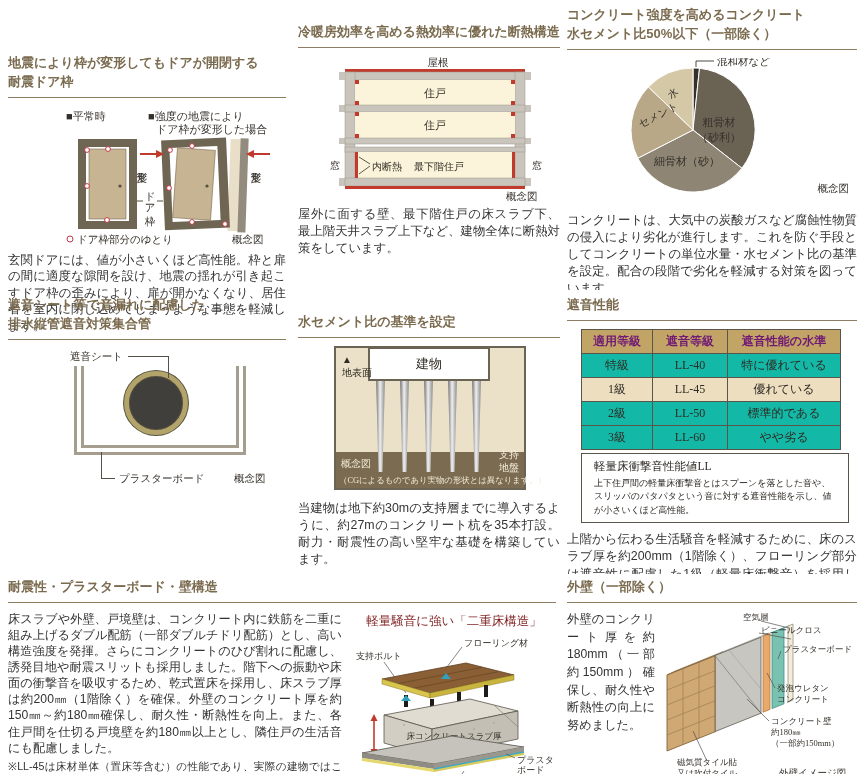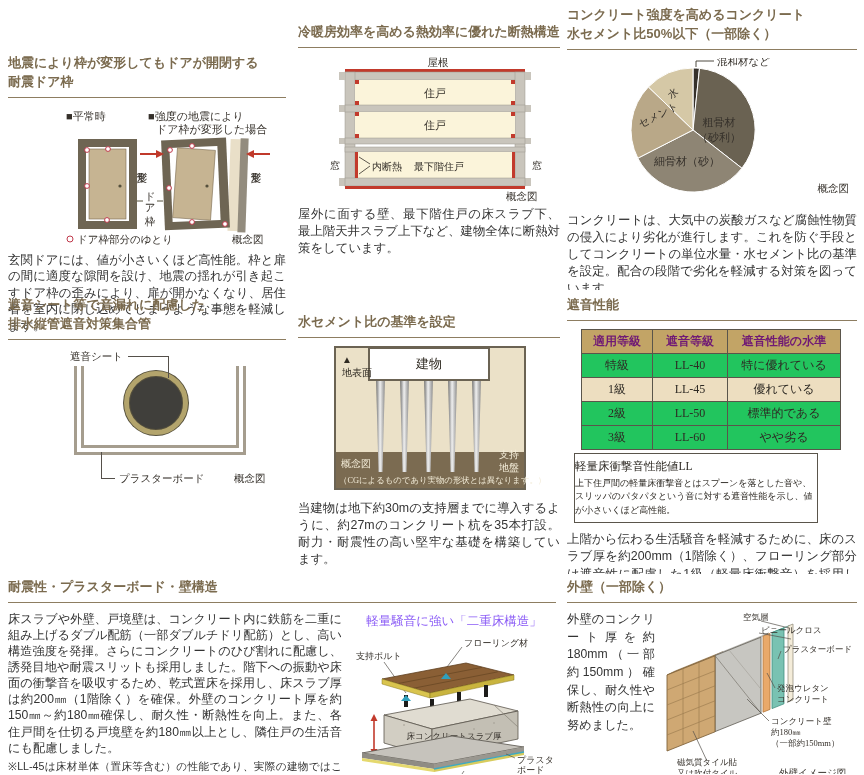--- a/index.html
+++ b/index.html
@@ -44,34 +44,34 @@
     clip-path:polygon(0 0,100% 0,72% 100%,28% 100%);}
   .pl-label{position:absolute;font-size:10px;line-height:1.25;color:#2f2a22;white-space:pre-line;}
   .pl-white{color:#f4edd9;}
   .cg-note{position:absolute;left:3px;bottom:2px;font-size:8.4px;color:#f1ead6;white-space:nowrap;}
 
   
   .stable{border-collapse:collapse;margin-left:14px;font-family:"Liberation Serif",serif;
     font-size:12px;color:#2e2a24;}
   .stable th,.stable td{border:1px solid #5a554b;text-align:center;padding:3px 4px;}
   .stable th{background:#c2a466;color:#701a75;font-weight:bold;}
-  .stable td{background:#22c55e;}
+  .stable td{background:#14b8a6;}
   .stable tr.hl td{background:#eddec0;}
   .c1{width:62px}.c2{width:66px}.c3{width:104px}
-  .tfoot{border:1px solid #5a554b;margin-left:7px;margin-top:3px;padding:5px 0;width:242px;
+  .tfoot{border:1px solid #5a554b;margin-left:14px;margin-top:3px;padding:5px 12px;width:242px;
     font-family:"Liberation Serif",serif;color:#2e2a24;}
   .tfoot-title{font-size:11.5px;margin-bottom:3px;}
   .tfoot-note{font-size:9px;line-height:1.5;}
 
   
   .floor-flex{display:flex;}
   .floor-txt{width:334px;}
   .floor-txt .body-txt{font-size:12.2px;line-height:1.32;}
   .floor-dia{width:200px;margin-left:12px;}
-  .fd-title{font-family:"Liberation Serif",serif;font-size:12.5px;color:#8b5cf6;
+  .fd-title{font-family:"Liberation Serif",serif;font-size:12.5px;color:#7f1d1d;
     text-align:center;margin:2px 0 5px;}
 
   
   .wall-flex{display:flex;}
   .wall-txt{width:88px;font-size:12.2px;line-height:1.45;}
   .wall-dia{width:200px;margin-left:2px;}
 </style>
 </head>
 <body>
 

